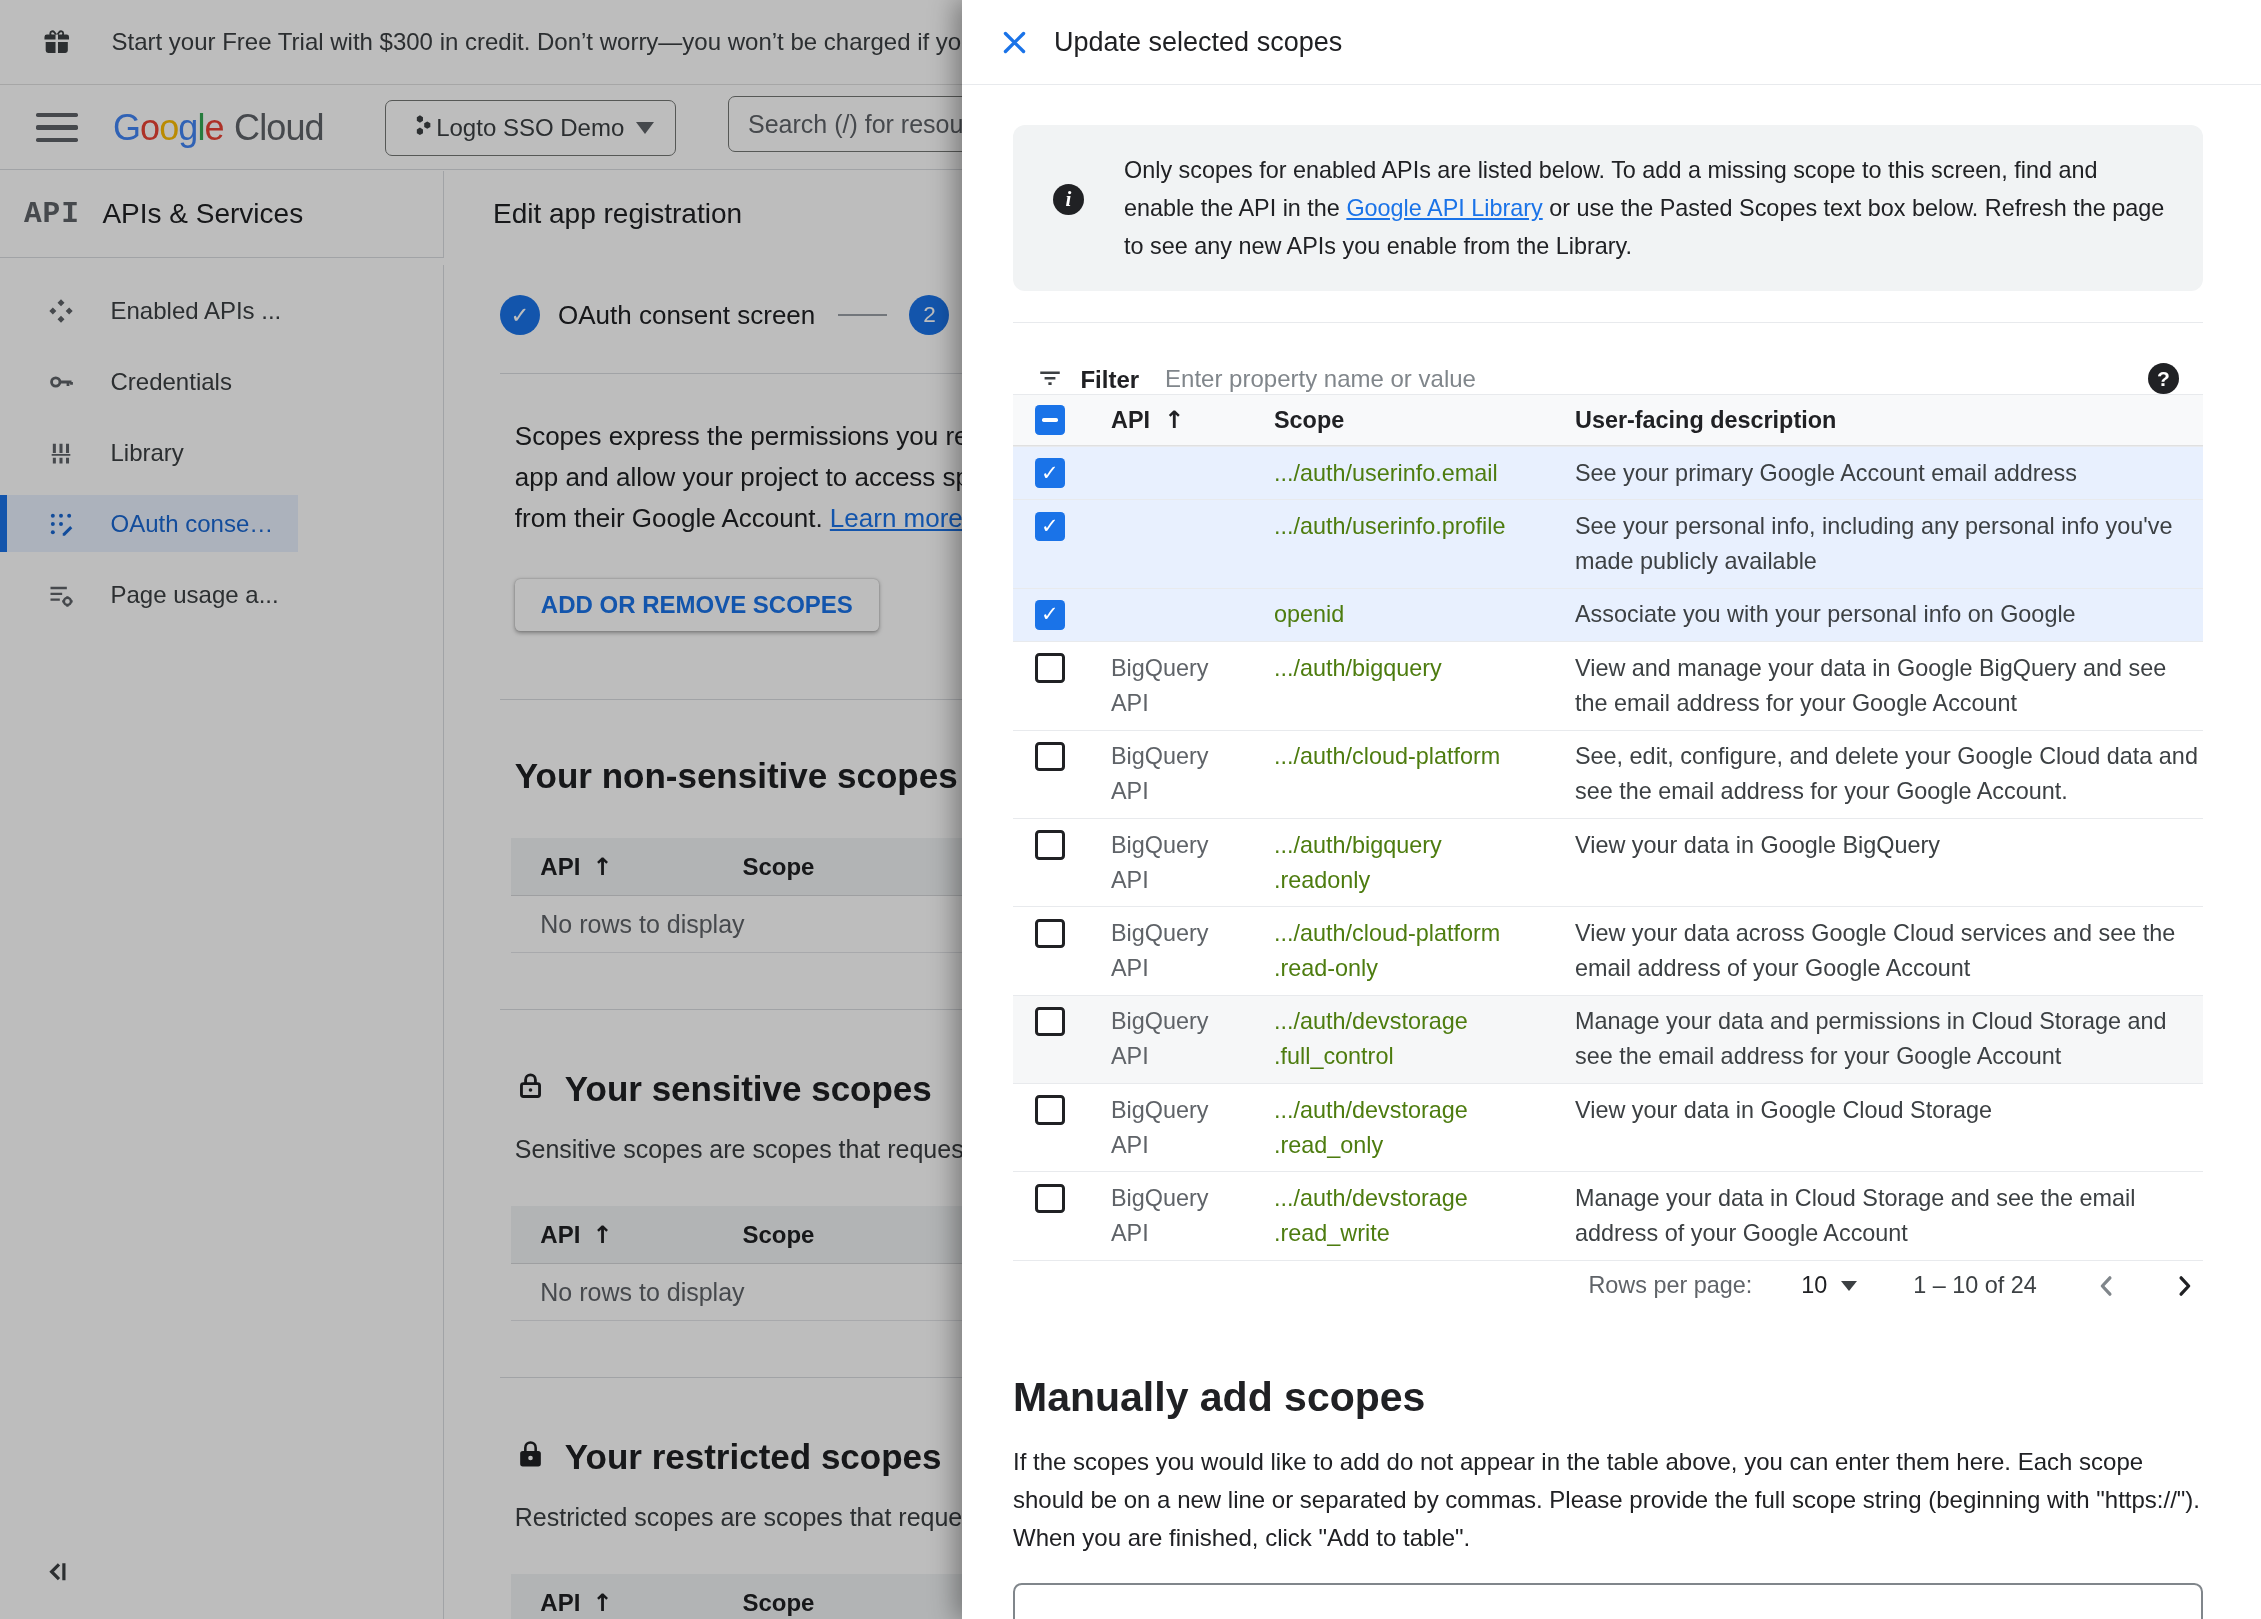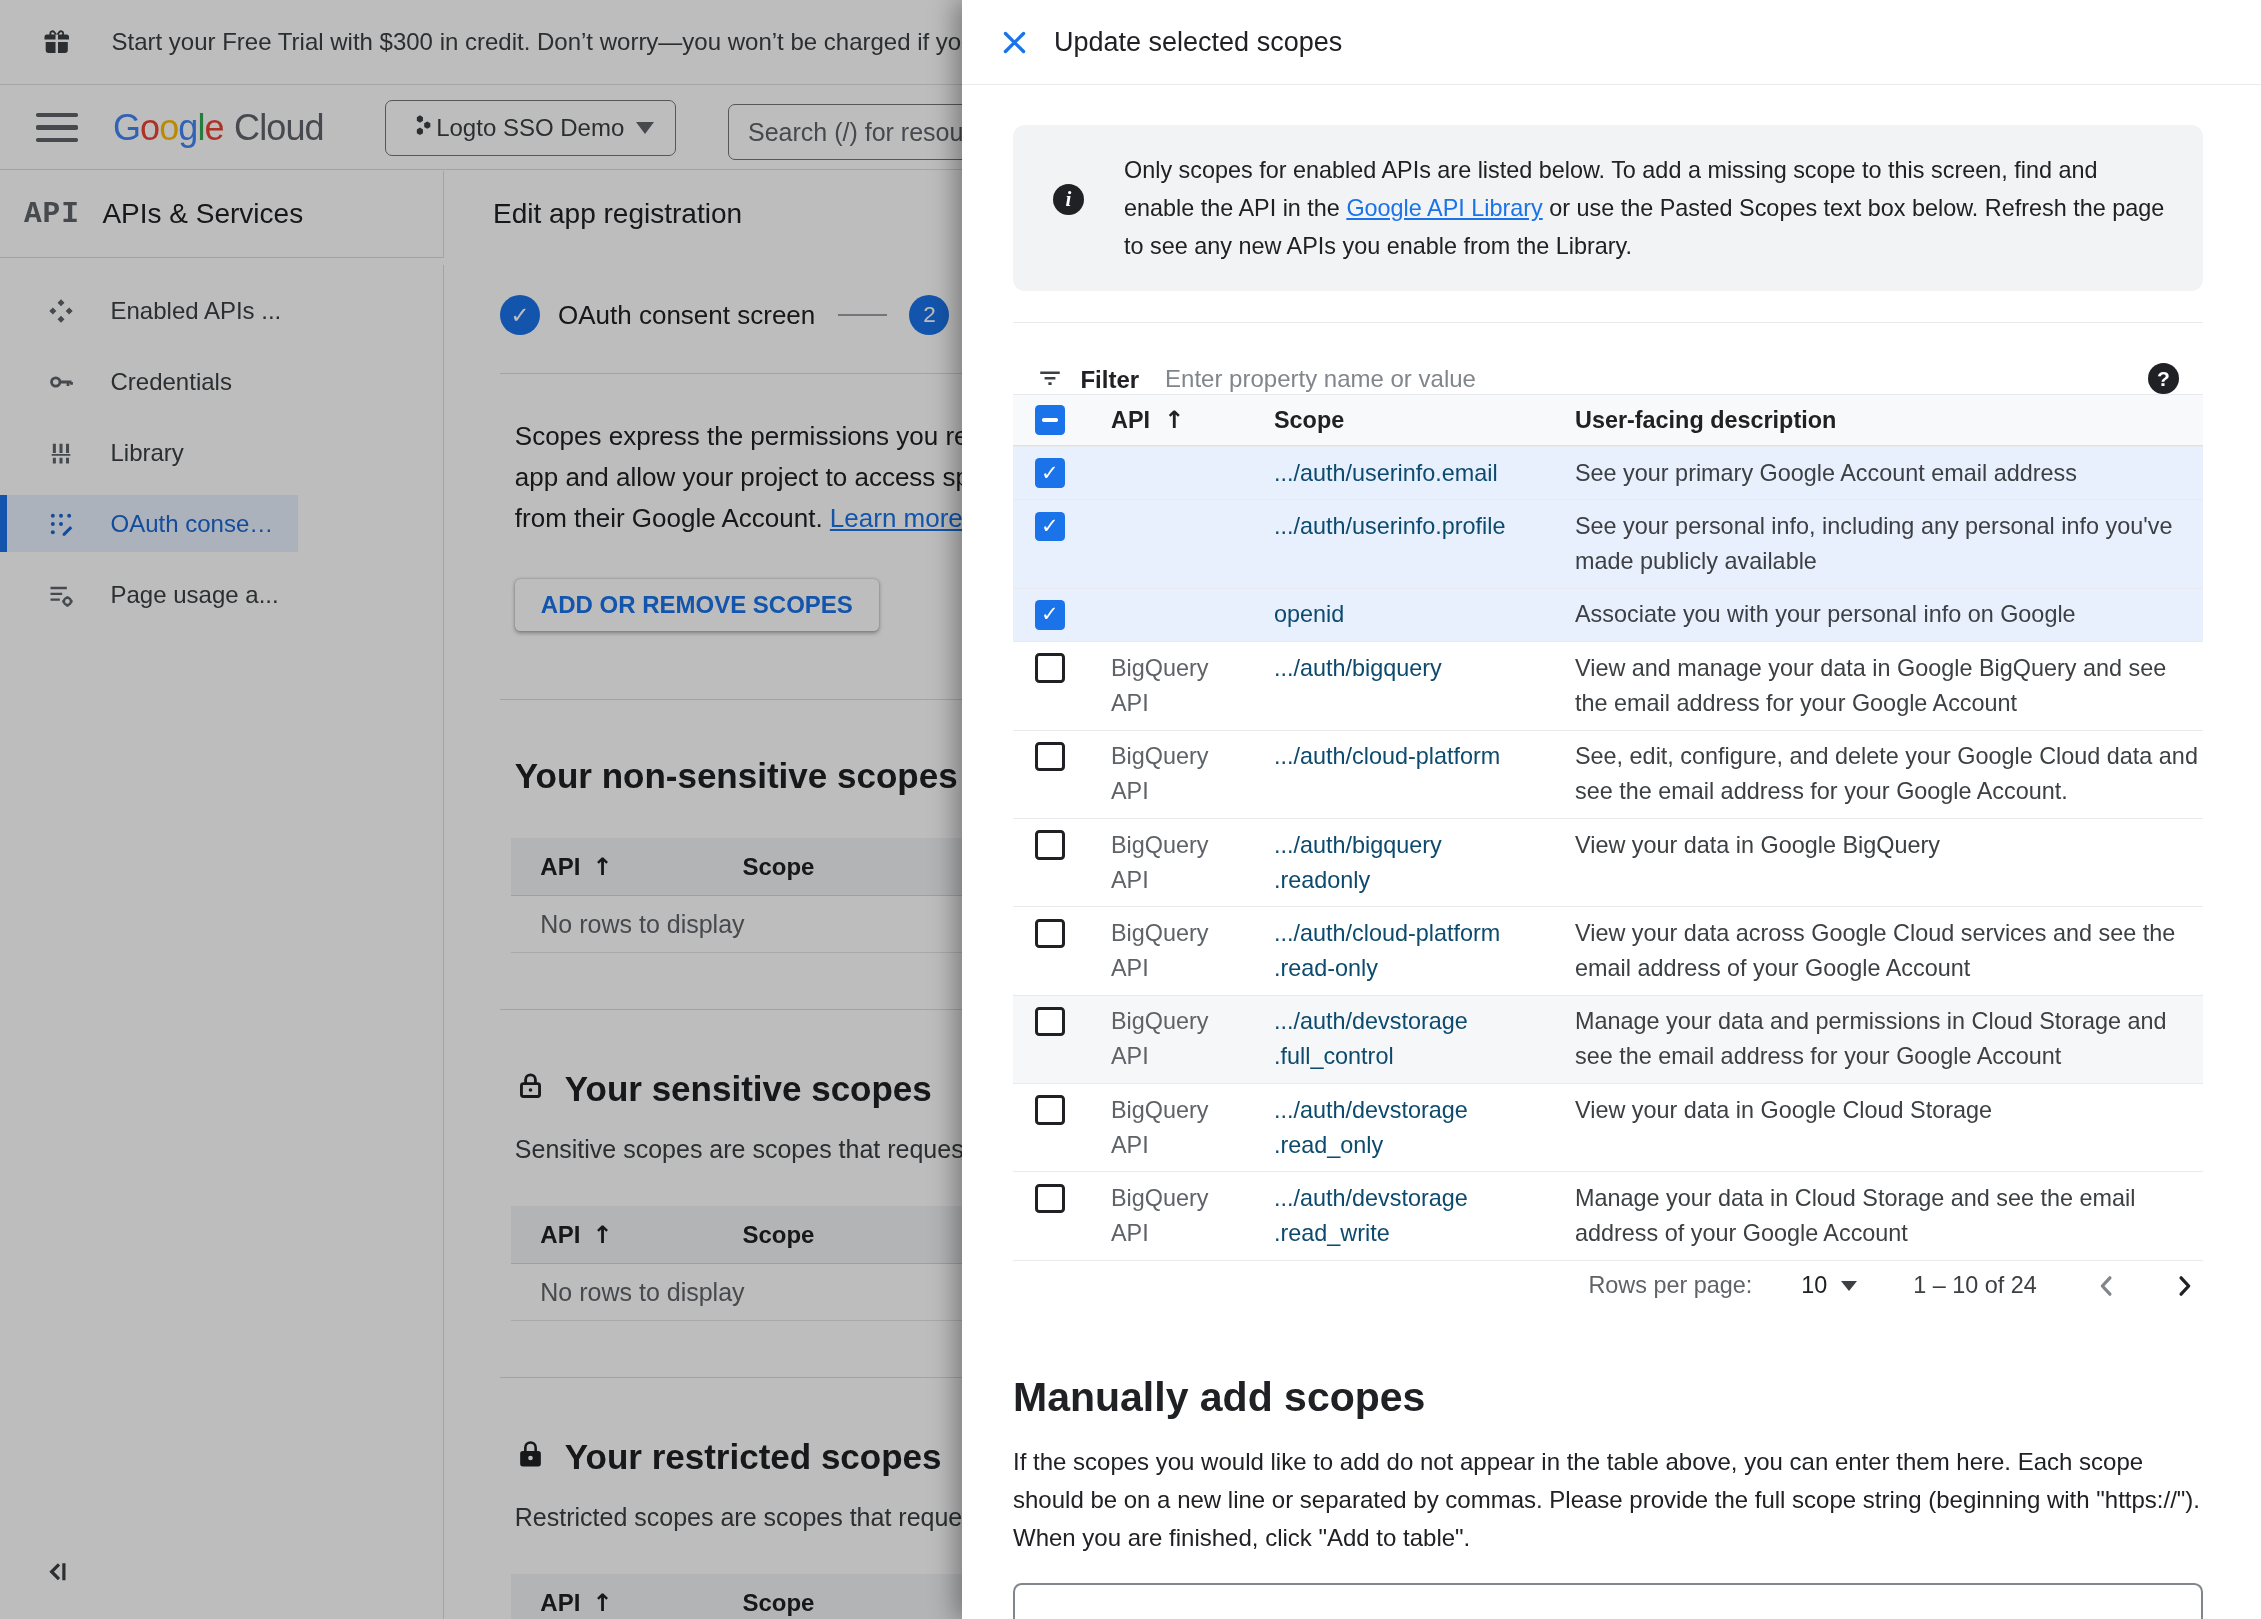--- a/index.html
+++ b/index.html
@@ -20,21 +20,21 @@
           border-bottom:1.7px solid #dadce0;display:flex;align-items:center;}
   .burger{margin-left:36px;width:42px;height:29.5px;display:flex;flex-direction:column;justify-content:space-between;cursor:pointer;}
   .burger i{display:block;height:4.3px;background:#5f6368;border-radius:1.7px;}
   .logo{margin-left:35px;font-size:36px;letter-spacing:-0.9px;white-space:nowrap;display:flex;align-items:baseline;}
   .logo .cloud{color:#5f6368;margin-left:10.4px;}
   .l-b{color:#4285f4}.l-r{color:#ea4335}.l-y{color:#fbbc04}.l-g{color:#34a853}
   .projbtn{margin-left:61px;height:54px;border:1.7px solid #747775;border-radius:7px;
            display:flex;align-items:center;padding:0 21px;background:#fff;}
   .projbtn .pname{font-size:24px;color:#3c4043;margin:0 12px 0 0;white-space:nowrap;}
   .caret{width:0;height:0;border-left:9.6px solid transparent;border-right:9.6px solid transparent;border-top:12px solid #5f6368;}
-  .searchbox{position:absolute;left:728px;top:104px;width:452px;height:54px;border:1.7px solid #747775;border-radius:7px;background:#fff;display:flex;align-items:center;}
+  .searchbox{position:absolute;left:728px;top:96px;width:452px;height:54px;border:1.7px solid #747775;border-radius:7px;background:#fff;display:flex;align-items:center;}
   .searchbox input{border:none;outline:none;background:transparent;font-size:25px;color:#5f6368;
                    font-family:inherit;padding-left:19px;width:399px;}
   .searchbox input::placeholder{color:#5f6368;opacity:1;}
 
   
   .subbar{position:absolute;left:0;top:171px;width:100%;height:86px;background:#fff;border-bottom:1.7px solid #dadce0;display:flex;}
   .side-head{width:444px;height:100%;border-right:1.7px solid #dadce0;display:flex;align-items:center;box-sizing:border-box;}
   .api-glyph{margin-left:24px;font-family:"Liberation Mono","DejaVu Sans Mono",monospace;font-weight:700;font-size:29.5px;color:#5f6368;letter-spacing:0.9px;}
   .side-title{margin-left:22.6px;font-size:28px;color:#202124;}
   .main-head{flex:1;display:flex;align-items:center;}
@@ -108,21 +108,21 @@
   .prow.hovered{background:#f6f7f8;}
   .cell-cb{width:98px;flex:0 0 auto;display:flex;}
   .cb{width:29.5px;height:29.5px;margin-left:22px;margin-top:2.6px;border-radius:4.3px;box-sizing:border-box;border:3.5px solid #202124;cursor:pointer;background:#fff;
       display:flex;align-items:center;justify-content:center;flex:0 0 auto;}
   .prow.head .cb{margin-top:0;}
   .cb.checked{border:none;background:#1a73e8;}
   .cb.checked::after{content:"✓";font-family:"DejaVu Sans",sans-serif;color:#fff;font-size:21px;font-weight:700;}
   .cb.indet{border:none;background:#1a73e8;}
   .cb.indet::after{content:"";width:15.6px;height:4.3px;background:#fff;border-radius:1.7px;}
   .cell-api{width:163px;flex:0 0 auto;color:#5f6368;padding-right:49px;box-sizing:border-box;overflow-wrap:break-word;}
-  .cell-scope{width:301px;flex:0 0 auto;color:#0c4a6e;white-space:pre-line;}
+  .cell-scope{width:301px;flex:0 0 auto;color:#4d7c0f;white-space:pre-line;}
   .cell-desc{flex:1;color:#3c4043;}
   .prow.head .cell-api,.prow.head .cell-scope,.prow.head .cell-desc{color:#202124;}
   .apisort{display:flex;gap:14px;align-items:center;cursor:pointer;}
 
   .pgbar{display:flex;align-items:center;justify-content:flex-end;height:50px;border-top:1.7px solid #e8eaed;font-size:23.4px;color:#5f6368;gap:0;}
   .pg-val{display:flex;align-items:center;gap:14px;color:#202124;margin-left:49px;cursor:pointer;}
   .pg-val .caret{border-left-width:8.7px;border-right-width:8.7px;border-top-width:10.4px;border-top-color:#3c4043;}
   .pg-range{margin-left:56px;color:#3c4043;}
   .pg-nav{margin-left:56px;display:flex;gap:49px;align-items:center;padding-right:5.2px;}
   .pg-nav .chv{cursor:pointer;display:flex;}

